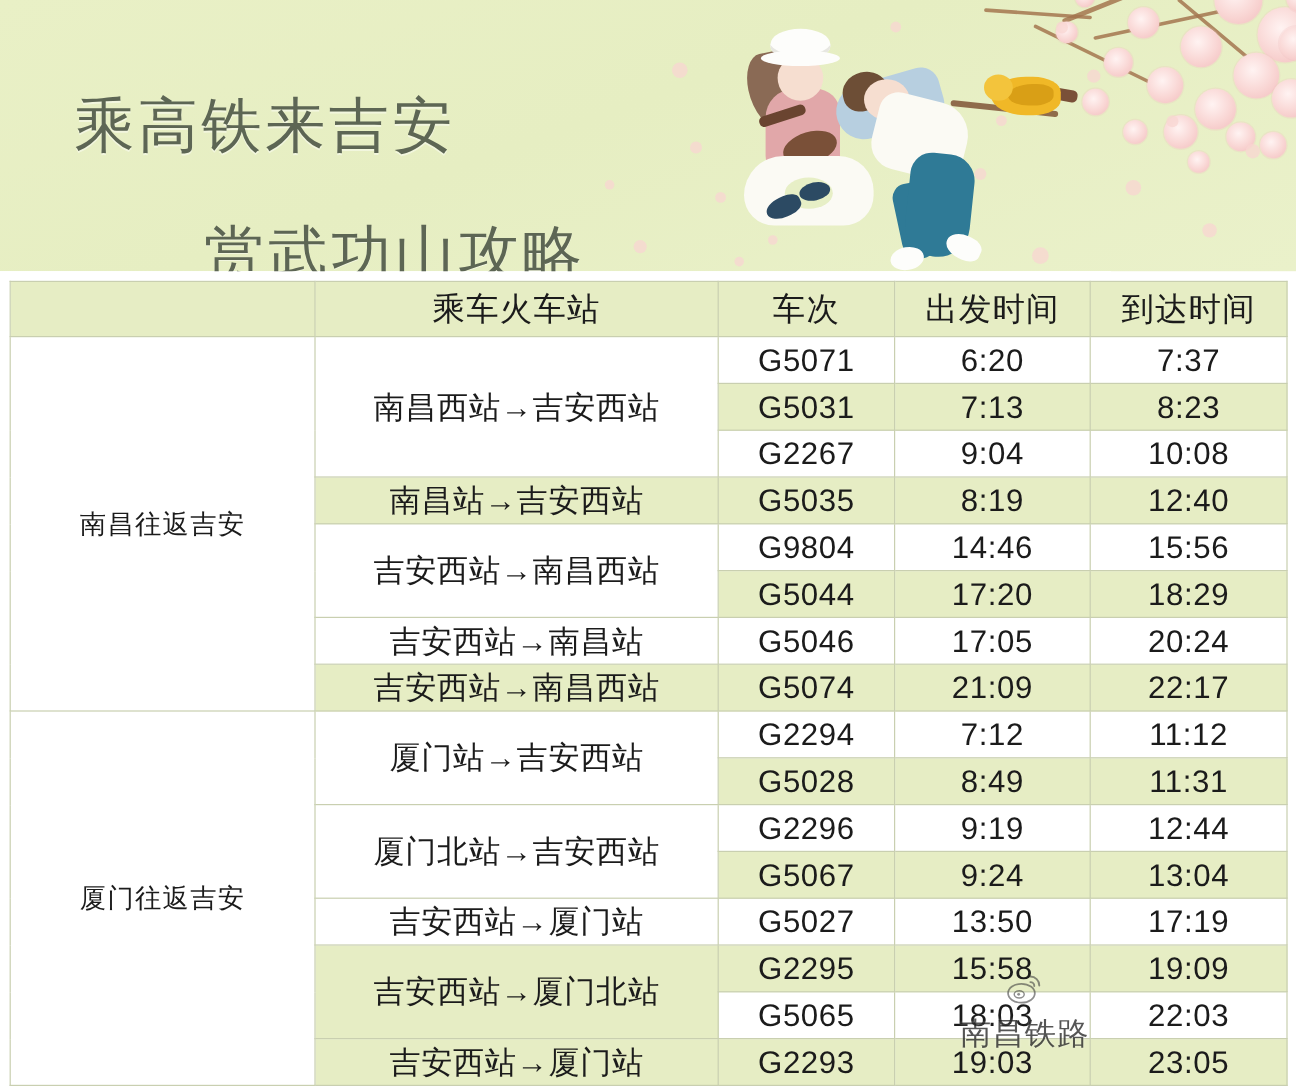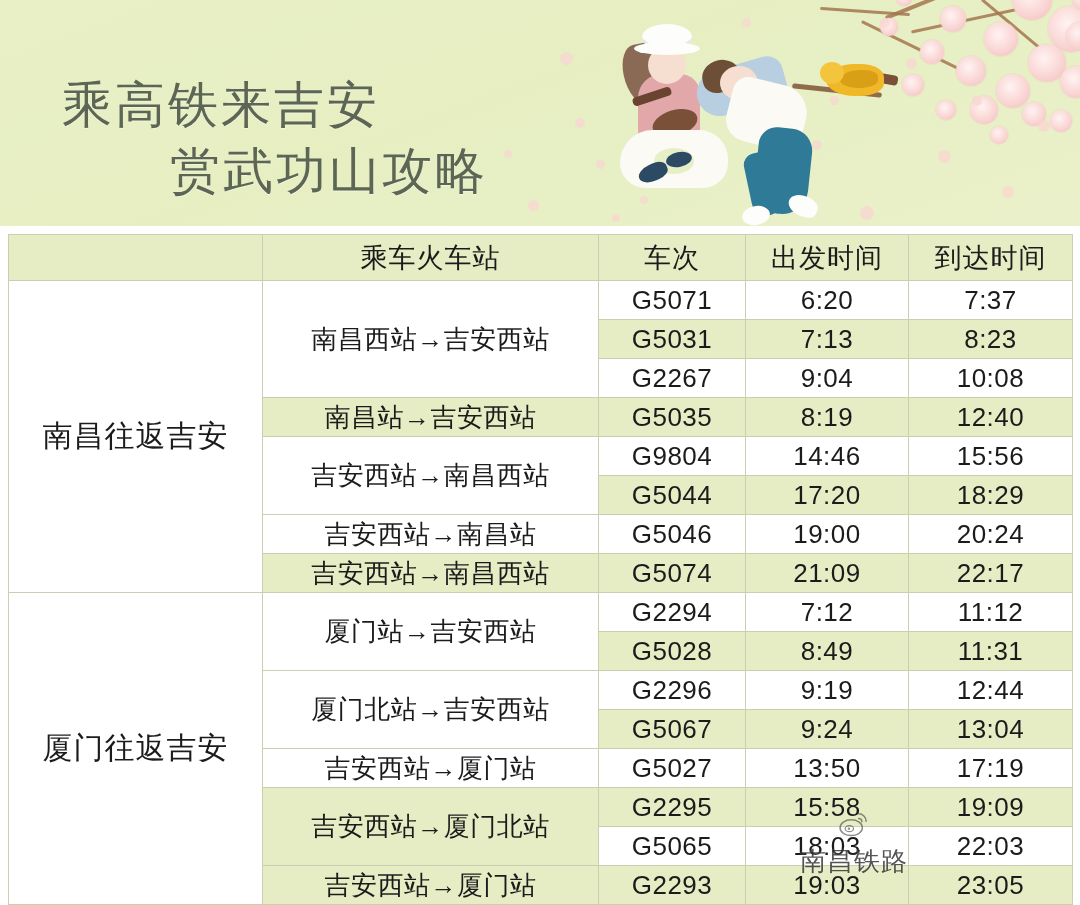--- a/index.html
+++ b/index.html
@@ -32,20 +32,21 @@
     line-height: 1.32;
     letter-spacing: 3px;
     font-weight: 400;
     white-space: pre;
     z-index: 5;
     text-shadow: 0 1px 0 rgba(255,255,255,0.45);
   }
   .banner-title .line2 {
     display: block;
     padding-left: 108px;
+    margin-top: 40px;
   }
 
   
   .illo { position: absolute; z-index: 3; }
 
   
   .girl { left: 618px; top: 22px; width: 120px; height: 170px; }
   .girl .hat {
     position: absolute; left: 24px; top: 2px; width: 50px; height: 26px;
     background: #fdfdfb; border-radius: 50% 50% 46% 46%;
@@ -217,21 +218,21 @@
     font-size: 27px;
     letter-spacing: 1px;
   }
   tbody td {
     height: 38px;
     font-size: 26px;
     background: #ffffff;
   }
   tbody tr.alt td { background: #e6edc4; }
   td.group-cell {
-    font-size: 30px;
+    font-size: 22px;
     background: #ffffff !important;
     letter-spacing: 1px;
   }
   td.route-cell { font-size: 26px; letter-spacing: 0.5px; }
   td.route-cell.shade, td.group-cell.shade { background: #e6edc4 !important; }
   td.num, td.time { font-size: 26px; letter-spacing: 0.5px; }
 
   
   .watermark {
     position: absolute;
@@ -395,21 +396,21 @@
           <td class="time">15:56</td>
         </tr>
         <tr class="alt">
           <td class="num">G5044</td>
           <td class="time">17:20</td>
           <td class="time">18:29</td>
         </tr>
         <tr>
           <td class="route-cell" rowspan="1">吉安西站→南昌站</td>
           <td class="num">G5046</td>
-          <td class="time">19:00</td>
+          <td class="time">17:05</td>
           <td class="time">20:24</td>
         </tr>
         <tr class="alt">
           <td class="route-cell shade" rowspan="1">吉安西站→南昌西站</td>
           <td class="num">G5074</td>
           <td class="time">21:09</td>
           <td class="time">22:17</td>
         </tr>
         <tr>
           <td class="group-cell" rowspan="8">厦门往返吉安</td>

